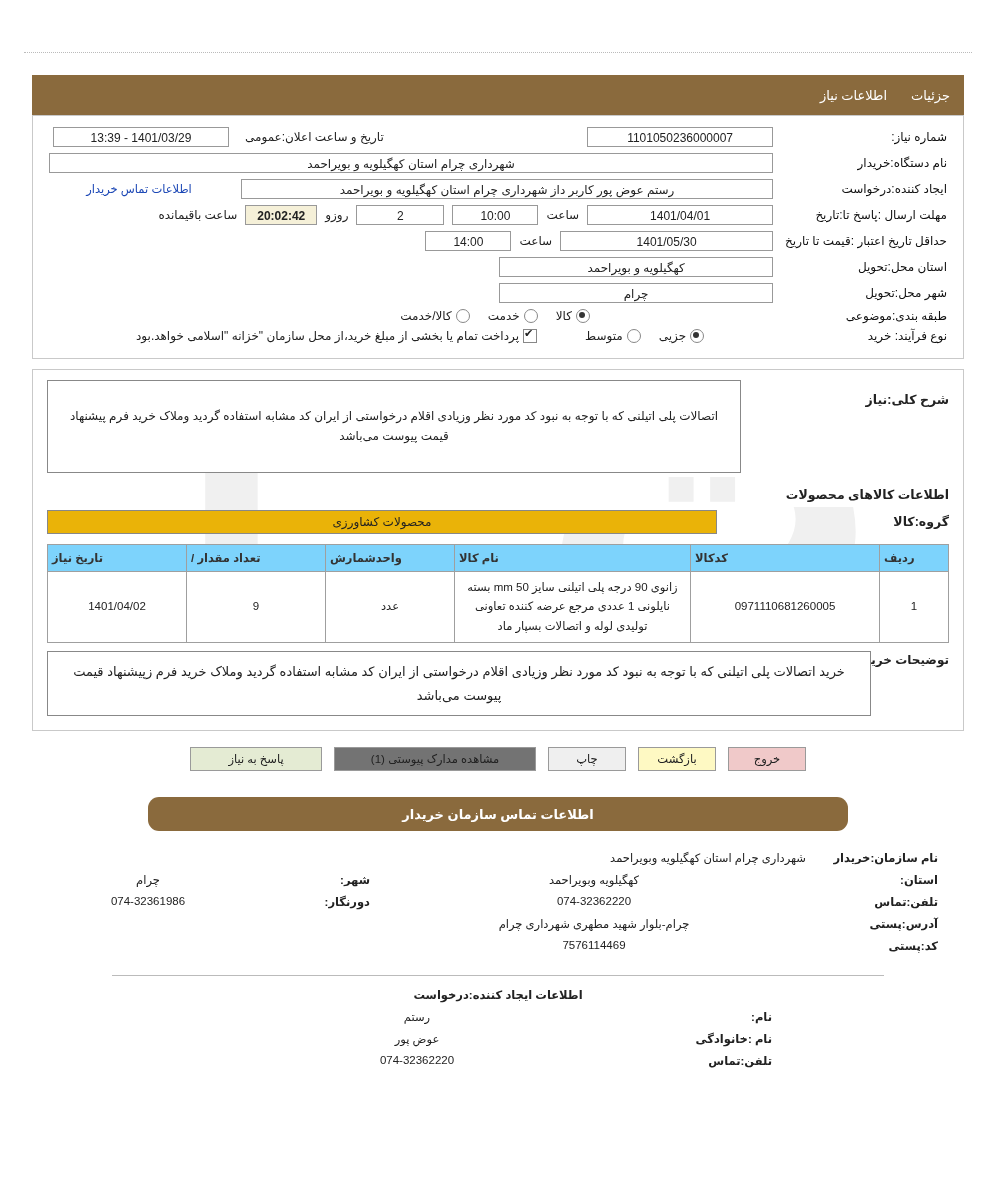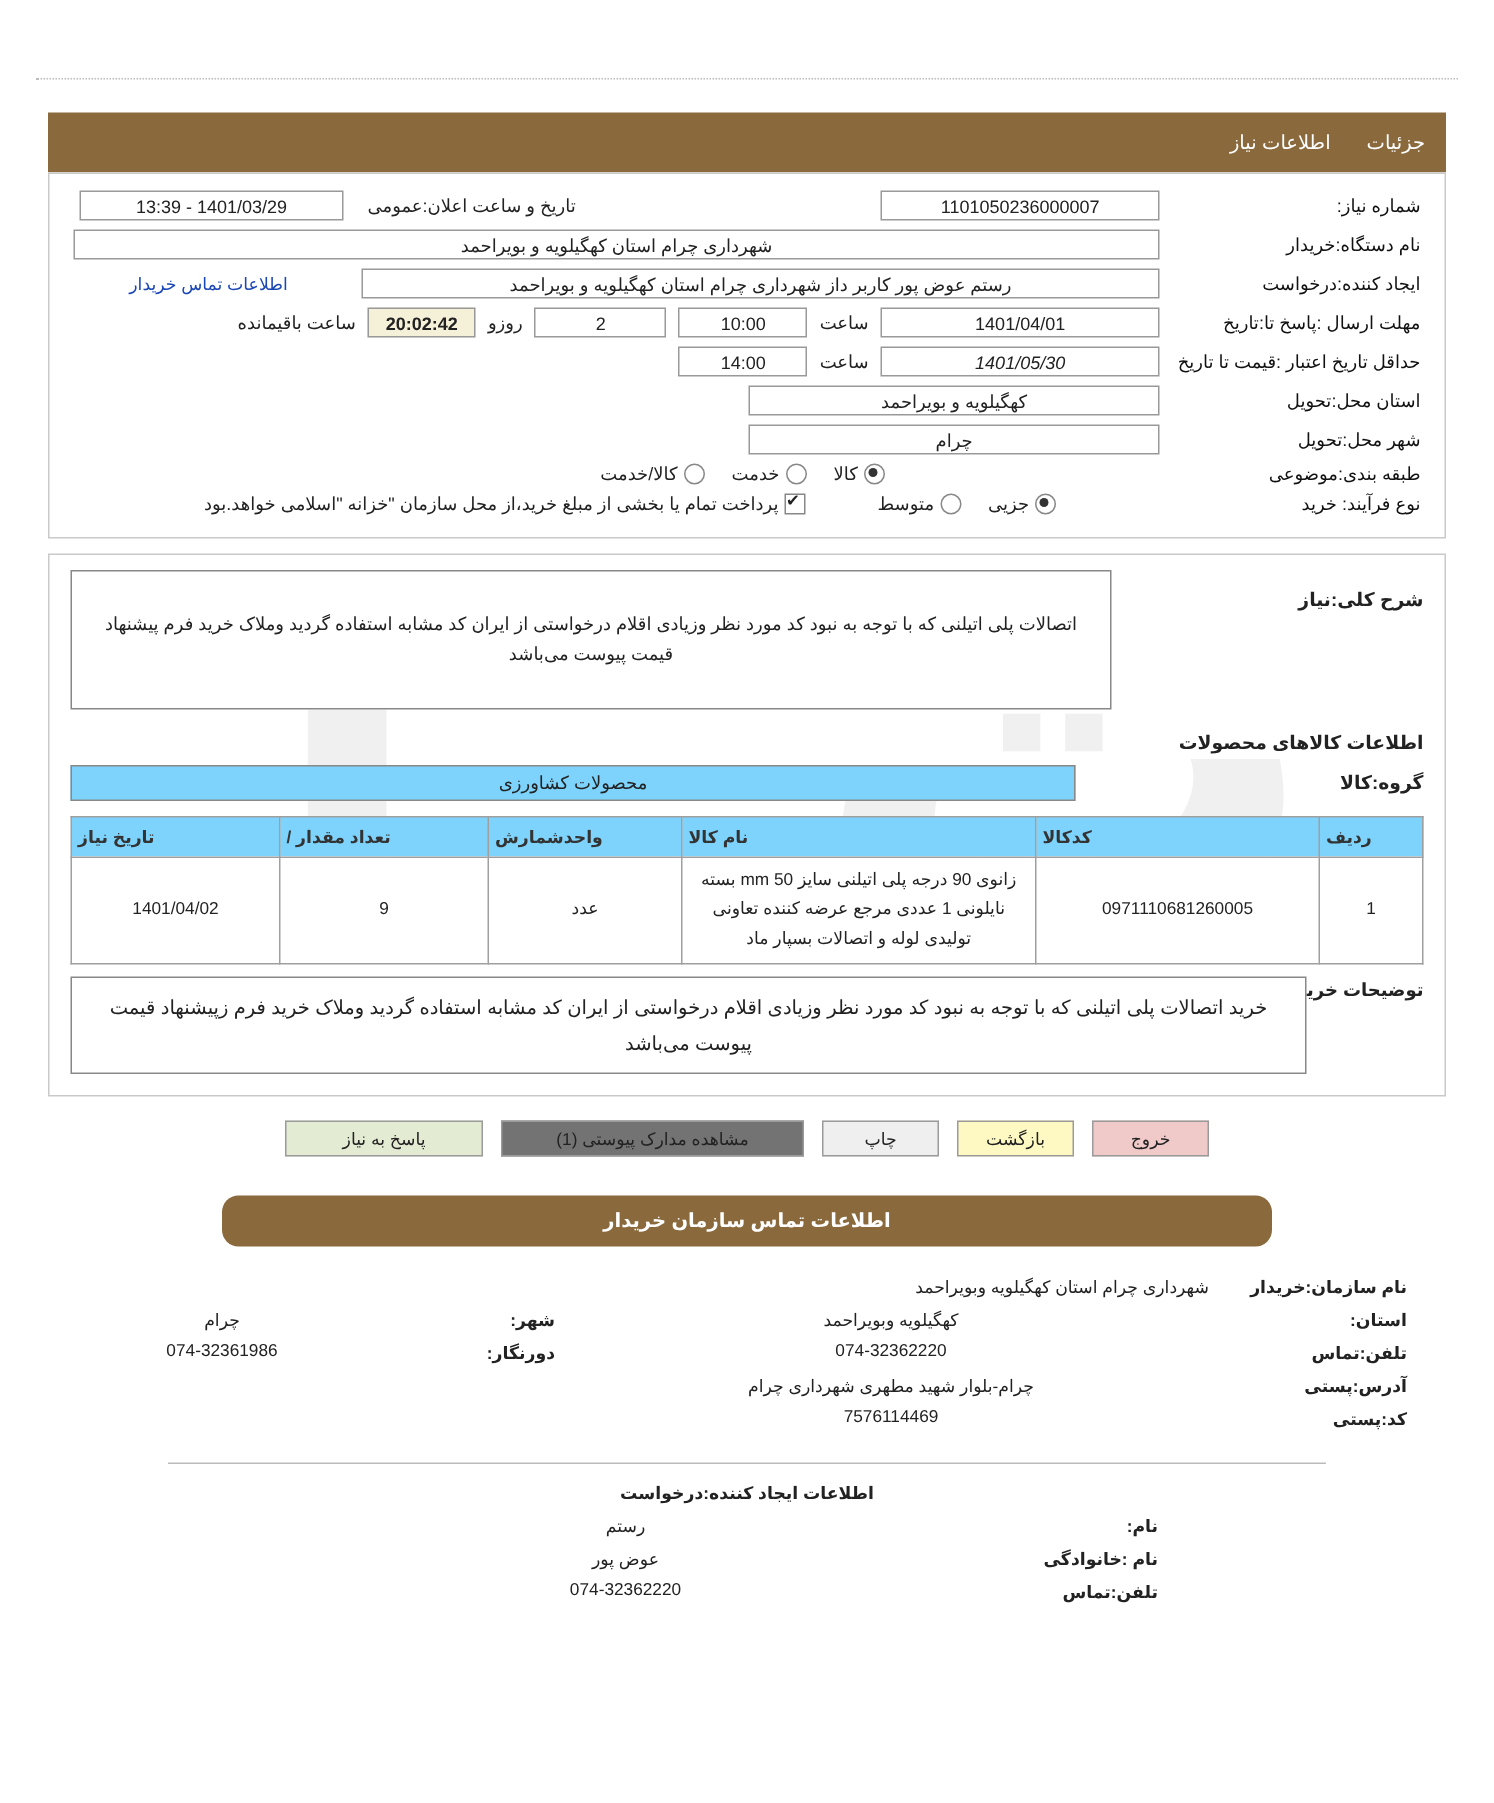--- a/index.html
+++ b/index.html
@@ -120,21 +120,21 @@
   .row-desc{display:flex;align-items:flex-start;gap:10px;}
   .row-desc .ttl{font-weight:bold;font-size:12.5px;white-space:nowrap;padding-top:12px;}
   .descbox{
     border:1px solid #888;background:#fff;flex:1;
     padding:25px 10px;font-size:12px;line-height:1.7;text-align:center;
     max-width:672px;margin-right:auto;
   }
   .sec-title{font-weight:bold;font-size:12.5px;margin:14px 0 8px 0;text-align:right;}
   .group-row{display:flex;align-items:center;gap:10px;margin-bottom:10px;}
   .group-row .ttl{font-weight:bold;font-size:12.5px;white-space:nowrap;}
-  .group-field{border:1px solid #888;background:#7dd3fc;height:22px;line-height:22px;font-size:12px;text-align:center;flex:1;max-width:668px;margin-right:auto;}
+  .group-field{border:1px solid #888;background:#eab308;height:22px;line-height:22px;font-size:12px;text-align:center;flex:1;max-width:668px;margin-right:auto;}
 
   table.goods{width:100%;border-collapse:collapse;margin-top:4px;}
   table.goods th{
     background:#7dd3fc;border:1px solid #9f9f9f;font-size:11.5px;font-weight:bold;
     padding:6px 4px;text-align:left;color:#333;
   }
   table.goods td{
     border:1px solid #9f9f9f;background:#fff;font-size:11.5px;padding:6px 6px;text-align:center;vertical-align:middle;
     line-height:1.7;
   }
@@ -218,21 +218,21 @@
             <span>روزو</span>
             <div class="fld countdown">20:02:42</div>
             <span>ساعت باقیمانده</span>
           </div>
         </td>
       </tr>
       <tr>
         <td class="lbl" style="line-height:1.5;">حداقل تاریخ اعتبار :قیمت تا تاریخ</td>
         <td colspan="3">
           <div class="inline">
-            <div class="fld small" style="width:186px;font-style:italic;">1401/05/30</div>
+            <div class="fld small" style="width:213px;">1401/05/30</div>
             <span>ساعت</span>
             <div class="fld time">14:00</div>
           </div>
         </td>
       </tr>
       <tr>
         <td class="lbl">استان محل:تحویل</td>
         <td colspan="3">
           <div class="fld" style="width:274px;">کهگیلویه و بویراحمد</div>
         </td>

